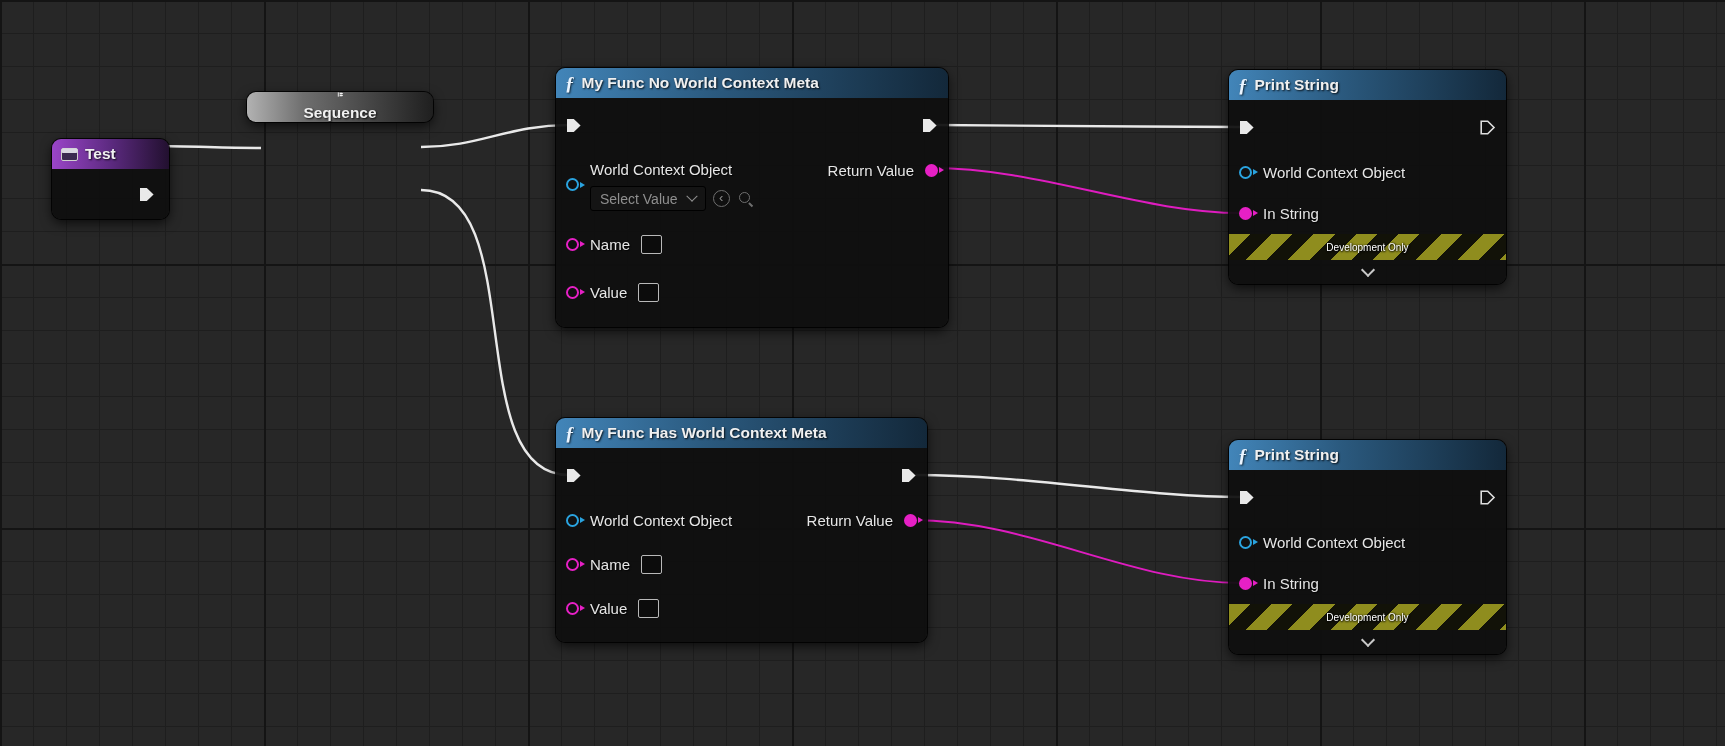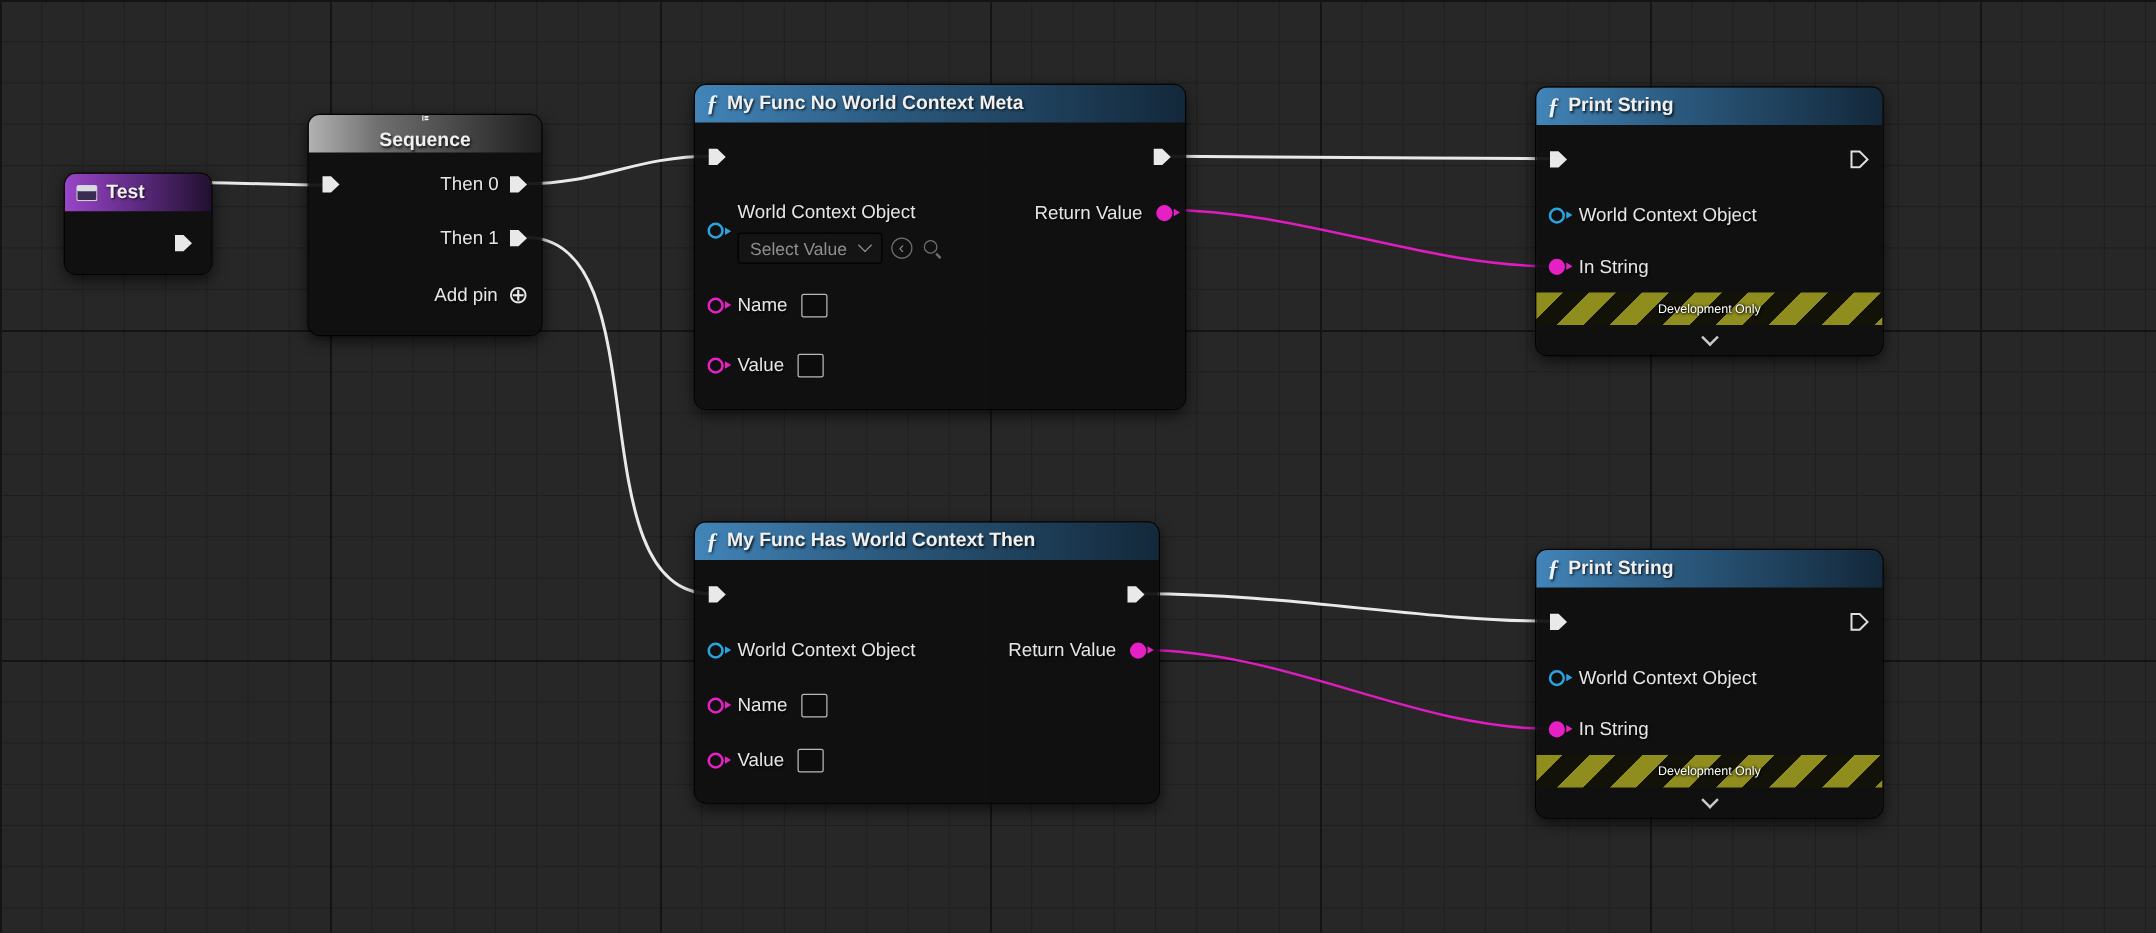--- a/index.html
+++ b/index.html
@@ -123,47 +123,20 @@
   </div>
 
   <div class="node" style="left:247px; top:92px; width:186px;">
     <div class="hdr hdr-gray">
       <svg width="17" height="14" viewBox="0 0 17 14">
         <rect x="1" y="1" width="2.6" height="12" fill="#f2f2f2"></rect>
         <polygon points="6,2 13,2 16,4 13,6 6,6" fill="#f2f2f2"></polygon>
         <polygon points="6,8 13,8 16,10 13,12 6,12" fill="#f2f2f2"></polygon>
       </svg>
       <span class="title">Sequence</span>
-    </div>
-    <div style="padding:4px 0 8px;">
-      <div class="row" style="height:42px;">
-        <svg class="exec" width="16" height="15" viewBox="0 0 16 15">
-          <path d="M1 1h6.8L14.6 7.5 7.8 14H1z" fill="#e9e9e9"></path>
-        </svg>
-        <div class="hgroup" style="gap:8px;">
-          <span class="plabel">Then 0</span>
-          <svg class="exec" width="16" height="15" viewBox="0 0 16 15">
-            <path d="M1 1h6.8L14.6 7.5 7.8 14H1z" fill="#e9e9e9"></path>
-          </svg>
-        </div>
-      </div>
-      <div class="row" style="height:44px; justify-content:flex-end;">
-        <div class="hgroup" style="gap:8px;">
-          <span class="plabel">Then 1</span>
-          <svg class="exec" width="16" height="15" viewBox="0 0 16 15">
-            <path d="M1 1h6.8L14.6 7.5 7.8 14H1z" fill="#e9e9e9"></path>
-          </svg>
-        </div>
-      </div>
-      <div class="row" style="height:48px; justify-content:flex-end;">
-        <div class="hgroup" style="gap:8px;">
-          <span class="plabel">Add pin</span>
-          <span class="plus-icon">⊕</span>
-        </div>
-      </div>
     </div>
   </div>
 
   <div class="node" style="left:556px; top:68px; width:392px;">
     <div class="hdr hdr-blue">
       <span class="ficon">ƒ</span>
       <span class="title">My Func No World Context Meta</span>
     </div>
     <div style="padding:2px 0 16px;">
       <div class="row" style="height:46px; margin-top:2px;">
@@ -242,21 +215,21 @@
       </div>
       <div class="expand">
         <span class="chev"></span>
       </div>
     </div>
   </div>
 
   <div class="node" style="left:556px; top:418px; width:371px;">
     <div class="hdr hdr-blue">
       <span class="ficon">ƒ</span>
-      <span class="title">My Func Has World Context Then</span>
+      <span class="title">My Func Has World Context Meta</span>
     </div>
     <div style="padding:2px 0 12px;">
       <div class="row" style="height:46px; margin-top:2px;">
         <svg class="exec" width="16" height="15" viewBox="0 0 16 15">
           <path d="M1 1h6.8L14.6 7.5 7.8 14H1z" fill="#e9e9e9"></path>
         </svg>
         <svg class="exec" width="16" height="15" viewBox="0 0 16 15">
           <path d="M1 1h6.8L14.6 7.5 7.8 14H1z" fill="#e9e9e9"></path>
         </svg>
       </div>

